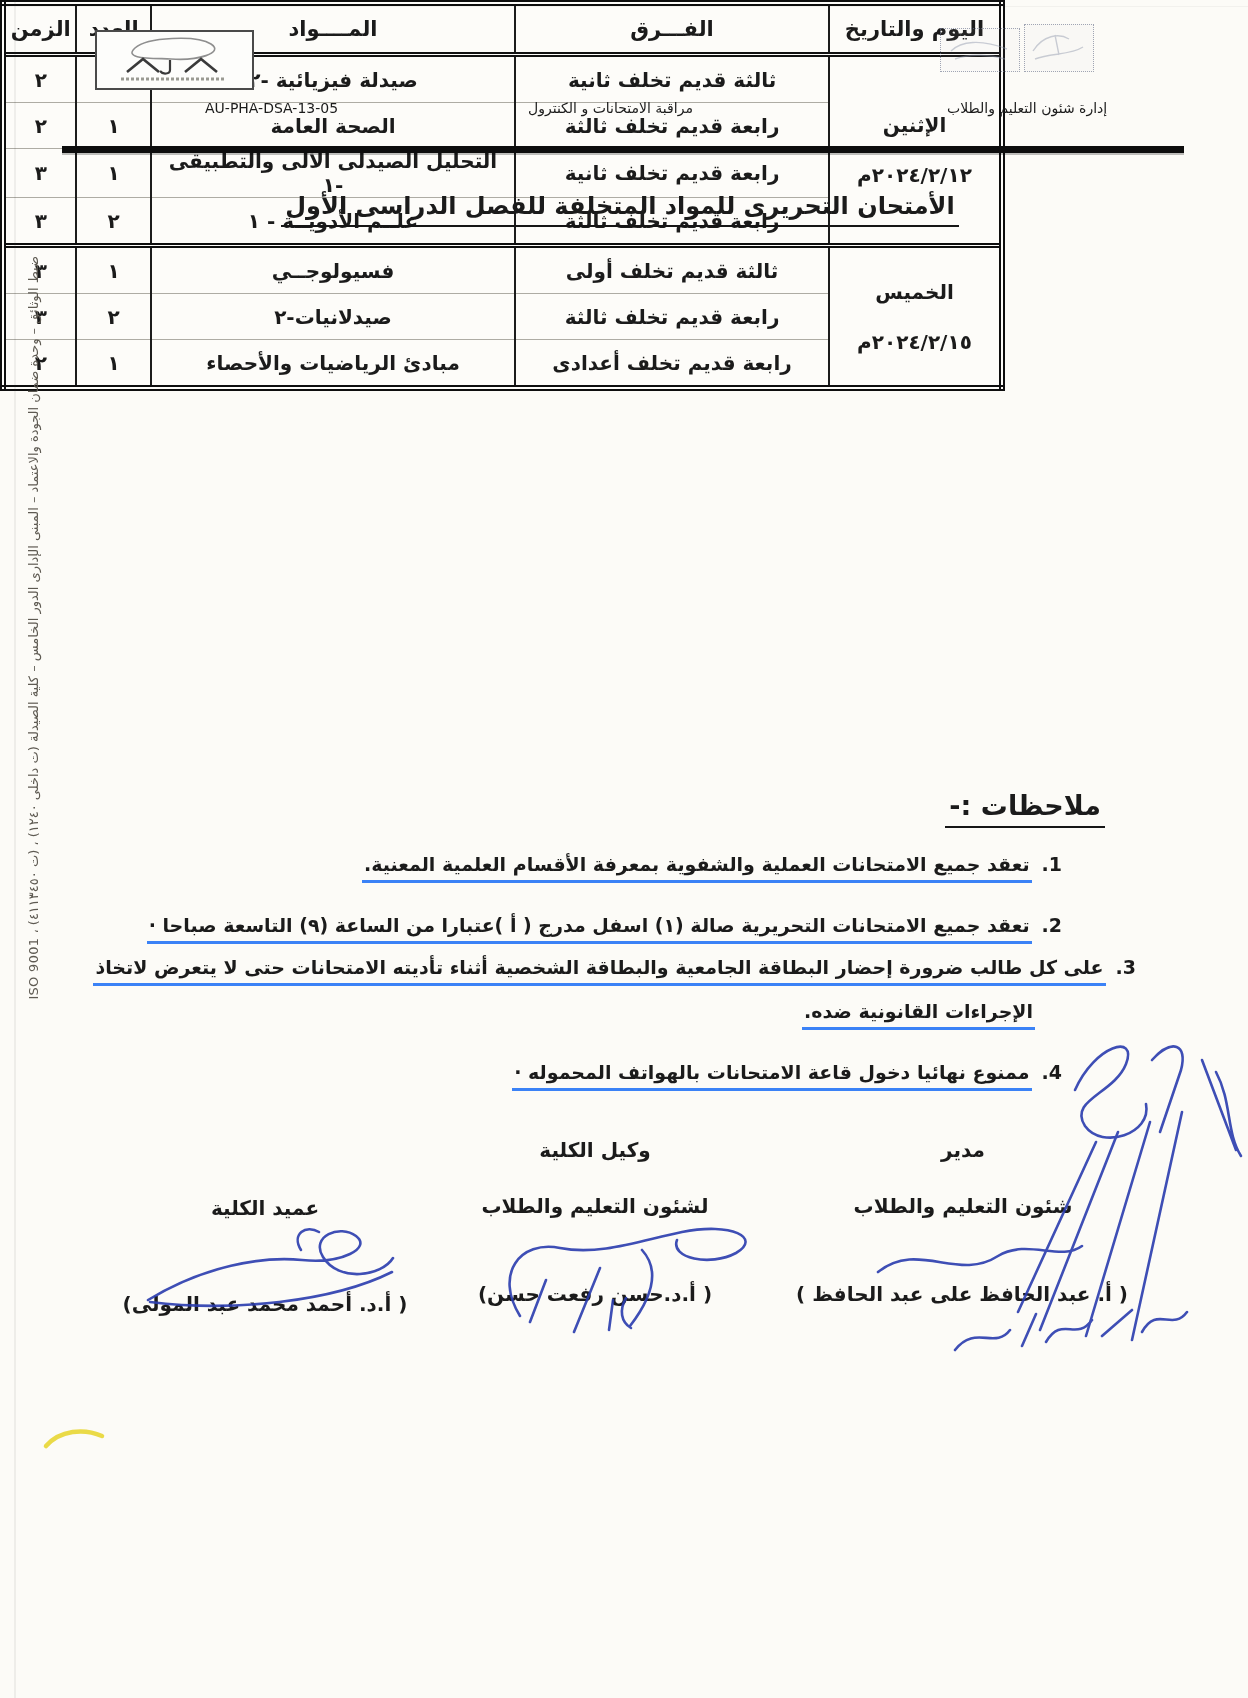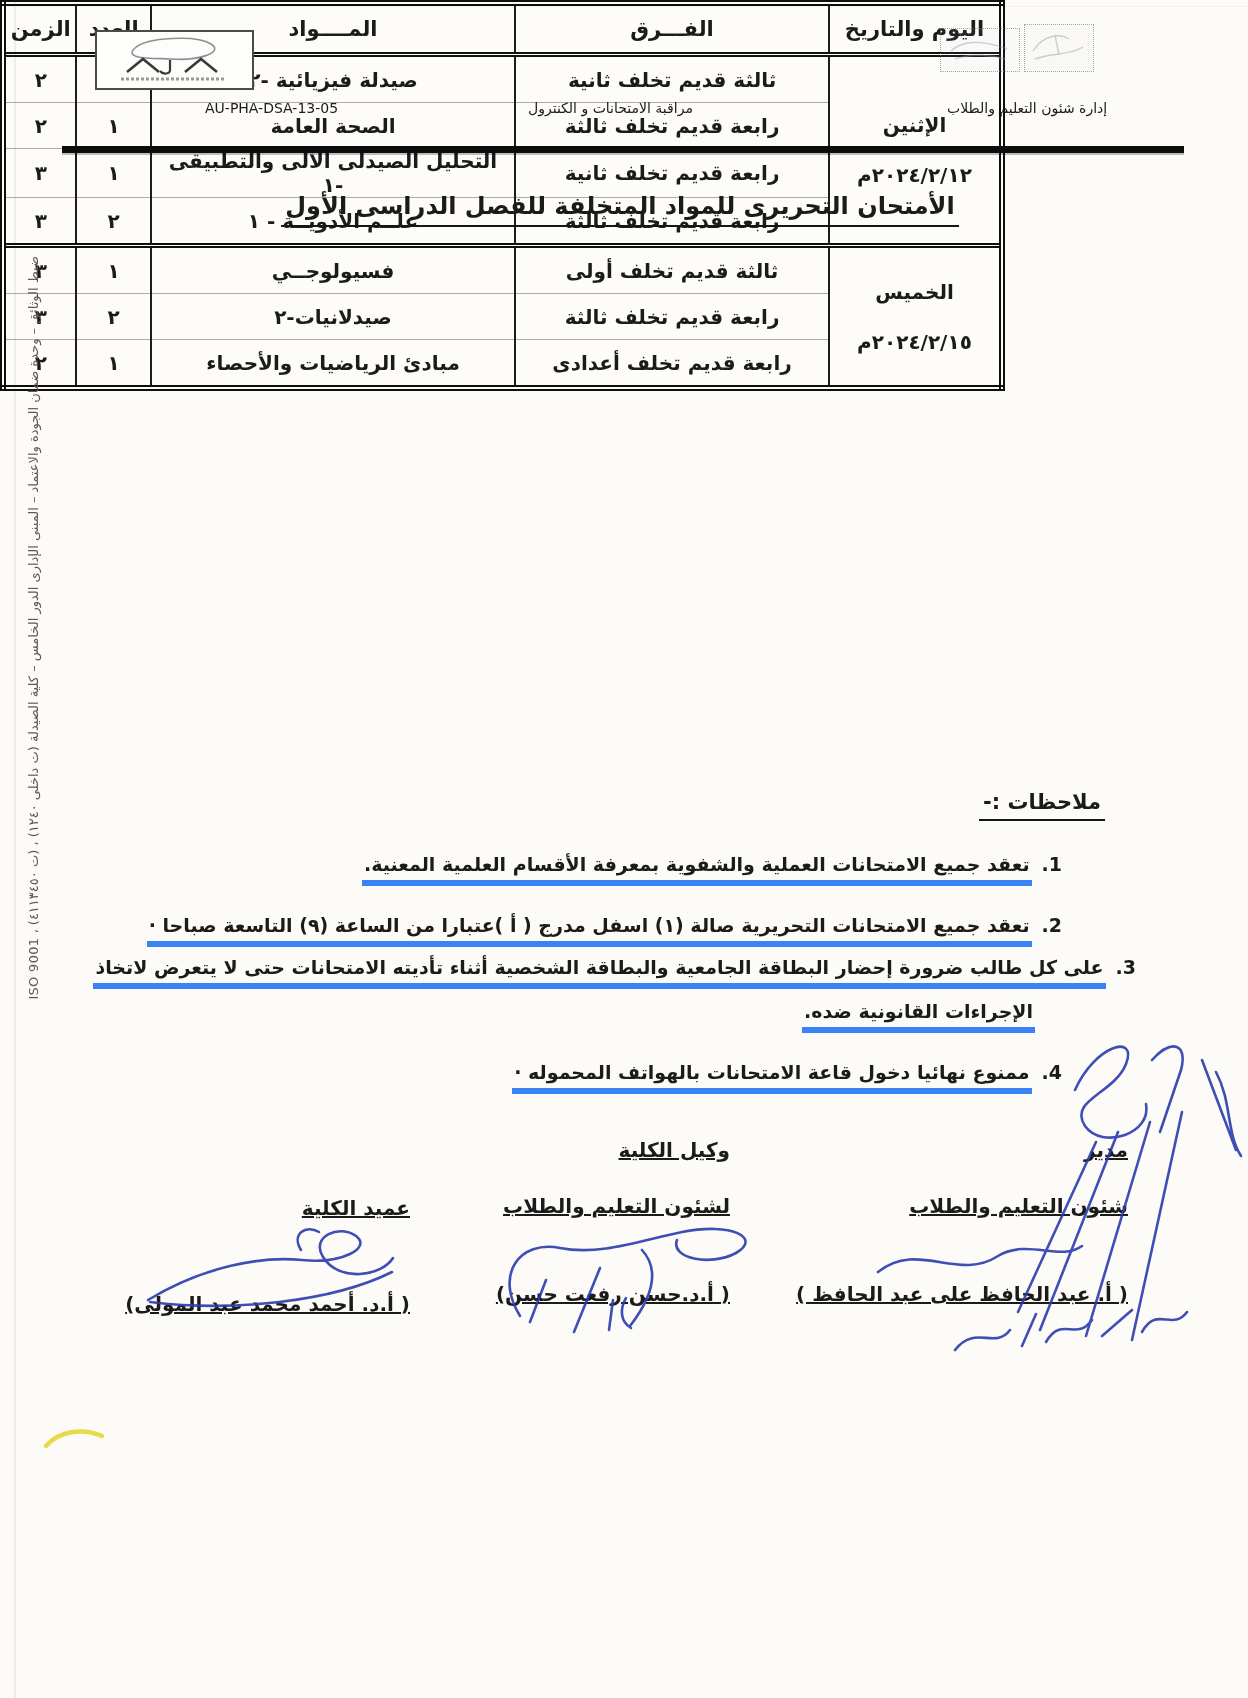--- a/index.html
+++ b/index.html
@@ -39,32 +39,32 @@
          text-align:center;vertical-align:middle;font-weight:700;font-size:20px;padding:0 4px;}
   .sched th{height:46px;border-bottom:5px double #111;font-size:21px;}
   .sched td{height:45px;border-top:1px solid rgba(110,105,95,.55);}
   .sched tr.first td{border-top:none;}
   .sched tr.group-sep td{border-top:5px double #0e0e0e;}
   .day-cell{font-size:21px;}
   .day-cell .dname{margin-bottom:26px;}
   .day-cell .ddate{direction:rtl;}
 
   
-  .notes-heading{top:790px;right:143px;font-size:21px;}
+  .notes-heading{top:790px;right:143px;font-size:27px;}
   .note-item{right:186px;white-space:nowrap;font-size:19px;direction:rtl;}
   .note-num{display:inline-block;margin-left:10px;}
-  .note-text{display:inline-block;border-bottom:6px solid #3b82f6;padding:0 2px 5px;}
+  .note-text{display:inline-block;border-bottom:3px solid #3b82f6;padding:0 2px 5px;}
   .n1{top:853px;}
   .n2{top:906px;margin-top:8px;}
   .n3{top:956px;right:112px;margin-left:41px;}
   .n3b{top:1000px;right:213px;}
   .n4{top:1061px;}
 
   
-  .sig-col{text-align:right;font-size:20px;text-decoration:underline;}
+  .sig-col{text-align:center;font-size:20px;}
   .sig-line{display:block;white-space:nowrap;}
   .sig-mgr{right:120px;top:1138px;width:330px;}
   .sig-vice{left:460px;top:1138px;width:270px;}
   .sig-dean{left:120px;top:1196px;width:290px;}
   .role2{margin-top:32px;}
   .sig-name{margin-top:64px;font-size:20px;}
   .sig-name-dean{margin-top:72px;}
   .ink{left:0;top:1020px;pointer-events:none;}
 
   

